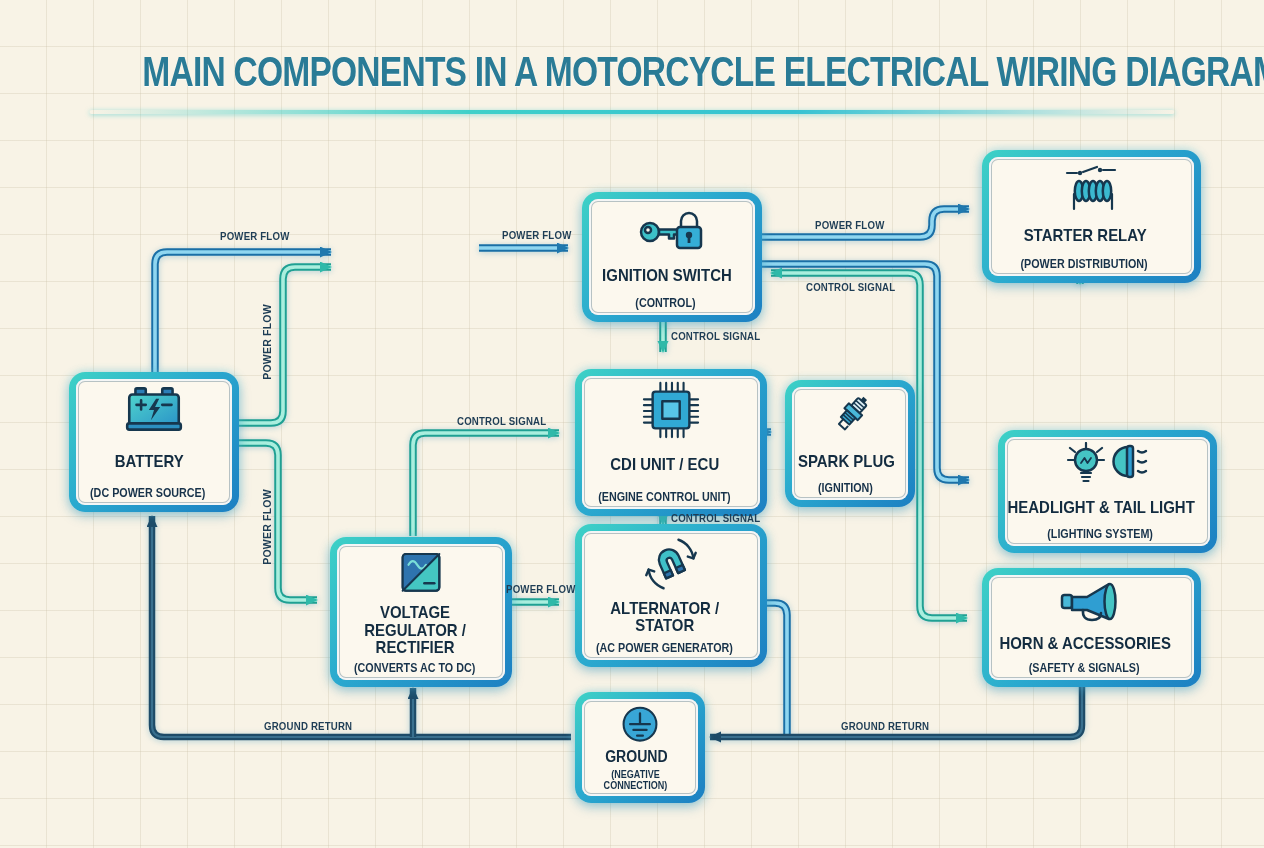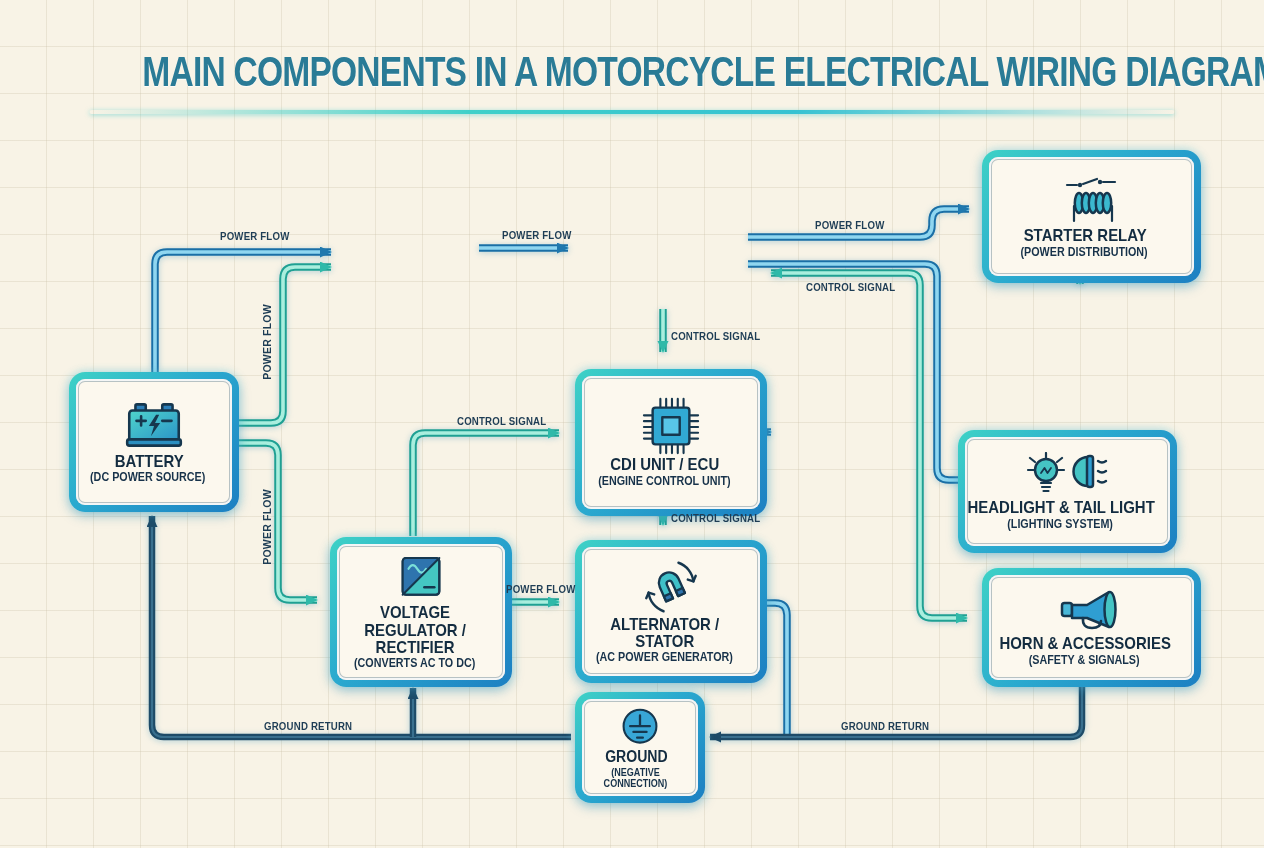--- a/index.html
+++ b/index.html
@@ -25,21 +25,21 @@
   .wu-t{stroke:#1fa093;stroke-width:7.5;fill:none;stroke-linejoin:round;}
   .wo-t{stroke:#a9eede;stroke-width:3.6;fill:none;stroke-linejoin:round;}
   .wu-n{stroke:#1d4b68;stroke-width:6.5;fill:none;stroke-linejoin:round;}
   .wo-n{stroke:#39708f;stroke-width:2.2;fill:none;stroke-linejoin:round;}
   
   .node{position:absolute;z-index:2;border-radius:16px;padding:7px;
     background:linear-gradient(135deg,#3ed2c6 0%,#2aa9cf 45%,#1c7fc2 100%);
     box-shadow:0 4px 12px rgba(30,120,170,.35), 0 0 10px rgba(120,220,230,.45);}
   .node-inner{width:100%;height:100%;box-sizing:border-box;border-radius:9px;background:#fcf8ee;
     box-shadow:inset 0 0 0 2px rgba(255,255,255,.85), inset 0 0 0 3px rgba(22,70,100,.30);
-    display:flex;flex-direction:column;align-items:center;justify-content:center;gap:1px;padding:5px;}
+    display:flex;flex-direction:column;align-items:center;justify-content:space-between;gap:1px;padding:5px;}
   .node-label{font-weight:800;font-size:17px;color:#132c40;text-align:center;line-height:1.02;
     transform:scaleX(.88);transform-origin:center;width:114%;margin-left:-7%;}
   .node-sub{font-weight:700;font-size:12.5px;color:#17324a;text-align:center;line-height:1.05;
     transform:scaleX(.86);transform-origin:center;width:116%;margin-left:-8%;}
   .node svg{display:block;}
   
   .wlabel{position:absolute;z-index:3;font-size:10.5px;font-weight:800;color:#1e3d55;
     letter-spacing:.2px;white-space:nowrap;transform:scaleX(.92);transform-origin:left center;}
   .wlabel.vert{transform:translate(-50%,-50%) rotate(-90deg);transform-origin:center;}
   .icon{stroke:#16374e;stroke-width:2.5;stroke-linecap:round;stroke-linejoin:round;fill:none;}
@@ -183,20 +183,35 @@
         <path d="M15 20 h9 M19.5 15.5 v9"></path>
         <path d="M40 20 h9"></path>
         <path d="M34 14 l-7 11 h5 l-3 10 l9 -13 h-5 l4 -8 z" fill="#17384f" stroke="none"></path>
       </svg>
       <div class="node-label">BATTERY</div>
       <div class="node-sub">(DC POWER SOURCE)</div>
     </div>
   </div>
 
 
+  <div class="node" style="left:582px;top:192px;width:166px;height:116px">
+    <div class="node-inner">
+      <svg class="icon" width="70" height="50" viewBox="0 0 70 50">
+        <circle cx="13" cy="28" r="9" fill="#3cc0c8"></circle>
+        <circle cx="11" cy="26" r="3" fill="#fcf8ee"></circle>
+        <path d="M22 25.5 h20 v5 h-5 v4 h-5 v-4 h-10 z" fill="#3cc0c8"></path>
+        <path d="M44 23 v-6 a8 8 0 0 1 16 0 v6" fill="none"></path>
+        <rect x="40" y="23" width="24" height="21" rx="3" fill="#35aed6"></rect>
+        <circle cx="52" cy="31" r="3.2" fill="#17384f" stroke="none"></circle>
+        <rect x="50.6" y="32" width="2.8" height="7" fill="#17384f" stroke="none"></rect>
+      </svg>
+      <div class="node-label">IGNITION SWITCH</div>
+      <div class="node-sub">(CONTROL)</div>
+    </div>
+  </div>
 
   <div class="node" style="left:982px;top:150px;width:205px;height:119px">
     <div class="node-inner">
       <svg class="icon" width="70" height="52" viewBox="0 0 70 52">
         <path d="M10 11 h10" stroke-width="2.2"></path>
         <circle cx="23" cy="11" r="2.2" fill="#17384f" stroke="none"></circle>
         <path d="M26 10 l14 -5" stroke-width="2.2"></path>
         <circle cx="43" cy="8" r="2.2" fill="#17384f" stroke="none"></circle>
         <path d="M46 8 h12" stroke-width="2.2"></path>
         <g>
@@ -222,22 +237,39 @@
         <path d="M4 19 h8 M4 25 h8 M4 31 h8 M4 37 h8 M4 43 h8" stroke-width="2.2"></path>
         <path d="M52 19 h8 M52 25 h8 M52 31 h8 M52 37 h8 M52 43 h8" stroke-width="2.2"></path>
         <rect x="13" y="11" width="38" height="38" rx="3" fill="#31a9d4"></rect>
         <rect x="23" y="21" width="18" height="18" fill="#58c6e8"></rect>
       </svg>
       <div class="node-label">CDI UNIT / ECU</div>
       <div class="node-sub">(ENGINE CONTROL UNIT)</div>
     </div>
   </div>
 
-
-  <div class="node" style="left:958px;top:430px;width:205px;height:109px">
+  <div class="node" style="left:785px;top:380px;width:116px;height:113px">
+    <div class="node-inner">
+      <svg class="icon" width="52" height="50" viewBox="0 0 64 60">
+        <g transform="rotate(42 32 28)">
+          <rect x="29" y="0" width="6" height="6" fill="#17384f" stroke="none"></rect>
+          <rect x="25" y="5" width="14" height="13" rx="2" fill="#dceef4"></rect>
+          <path d="M25 9.5 h14 M25 13.5 h14" stroke-width="1.8"></path>
+          <rect x="21" y="18" width="22" height="8" fill="#49b8d8"></rect>
+          <rect x="25" y="26" width="14" height="11" fill="#3aa8cf"></rect>
+          <path d="M25 29.5 h14 M25 33 h14" stroke-width="1.8"></path>
+          <path d="M29 37 v8 M29 45 h10 v-5" stroke-width="2.4"></path>
+        </g>
+      </svg>
+      <div class="node-label">SPARK PLUG</div>
+      <div class="node-sub">(IGNITION)</div>
+    </div>
+  </div>
+
+  <div class="node" style="left:998px;top:430px;width:205px;height:109px">
     <div class="node-inner">
       <svg class="icon" width="84" height="46" viewBox="0 0 84 46">
         <circle cx="20" cy="18" r="11" fill="#45c4c4"></circle>
         <path d="M15 21 l3.5 -5 3 5 3.5 -5" stroke-width="1.8"></path>
         <path d="M15 31 h10 M16 35 h8 M17.5 39 h5" stroke-width="2.2"></path>
         <path d="M4 6 l5 4 M20 1 v6 M36 6 l-5 4 M2 18 h6 M38 18 h-6" stroke-width="2.2"></path>
         <path d="M62 5 a14.5 14.5 0 0 0 0 29 z" fill="#45c4c4"></path>
         <rect x="61" y="4" width="6" height="31" rx="2.5" fill="#2f9ed2"></rect>
         <path d="M72 9 q4 3 8 0 M72 19 q4 3 8 0 M72 29 q4 3 8 0" stroke-width="2.4"></path>
       </svg>
@@ -254,21 +286,21 @@
         <path d="M17 19 q5 -9 10.5 0 t10.5 0" stroke="#7adfd8" stroke-width="2.6"></path>
         <path d="M36 41 h12" stroke-width="3"></path>
         <path d="M10 50 L54 6"></path>
         <rect x="10" y="6" width="44" height="44" rx="4"></rect>
       </svg>
       <div class="node-label">VOLTAGE REGULATOR / RECTIFIER</div>
       <div class="node-sub">(CONVERTS AC TO DC)</div>
     </div>
   </div>
 
-  <div class="node" style="left:575px;top:540px;width:178px;height:129px">
+  <div class="node" style="left:575px;top:524px;width:178px;height:129px">
     <div class="node-inner">
       <svg class="icon" width="60" height="56" viewBox="0 0 64 60">
         <path d="M40 4 a24 24 0 0 1 16 20" stroke-width="2.6"></path>
         <path d="M56 24 l2.5 -6 M56 24 l-6 -2" stroke-width="2.6"></path>
         <path d="M24 56 a24 24 0 0 1 -16 -20" stroke-width="2.6"></path>
         <path d="M8 36 l-2.5 6 M8 36 l6 2" stroke-width="2.6"></path>
         <g transform="rotate(-24 32 30)">
           <path d="M21 42 V25 a11 11 0 0 1 22 0 v17 h-8 V26 a3 3 0 0 0 -6 0 v16 z" fill="#3fc0c8"></path>
           <rect x="21" y="36" width="8" height="6" fill="#2e74ae"></rect>
           <rect x="35" y="36" width="8" height="6" fill="#2e74ae"></rect>

